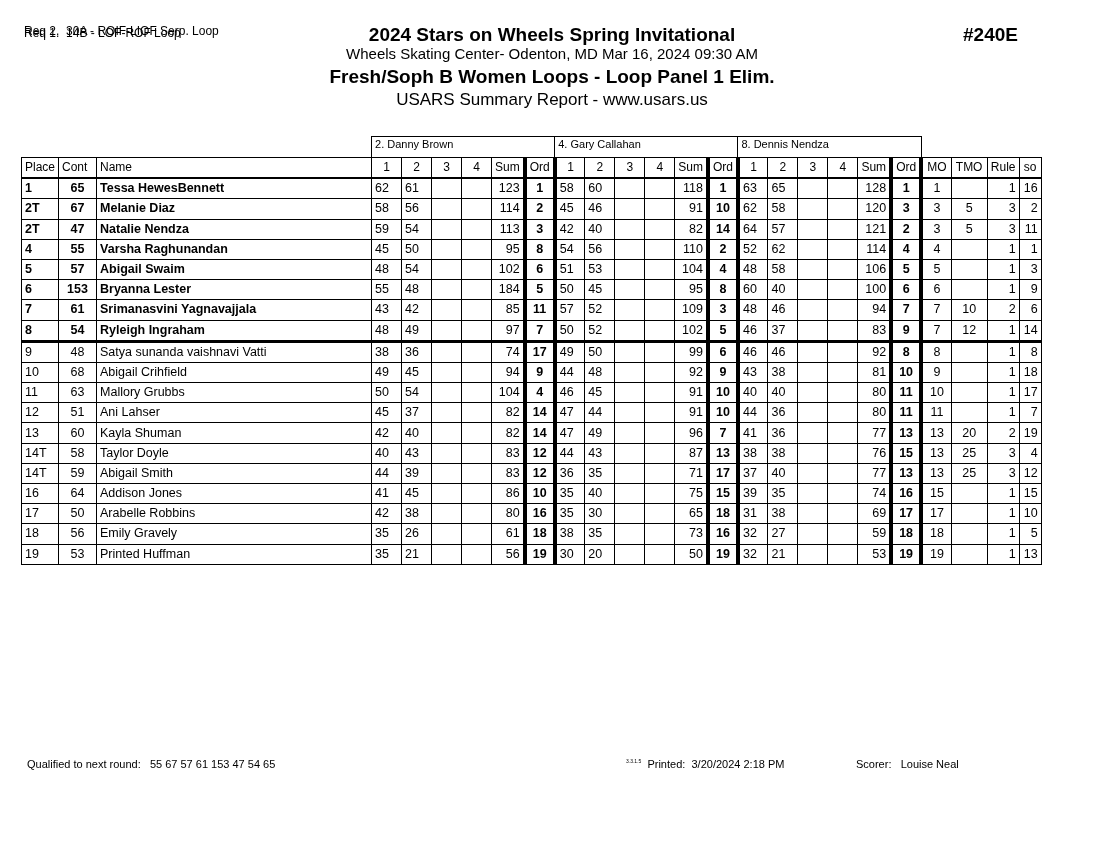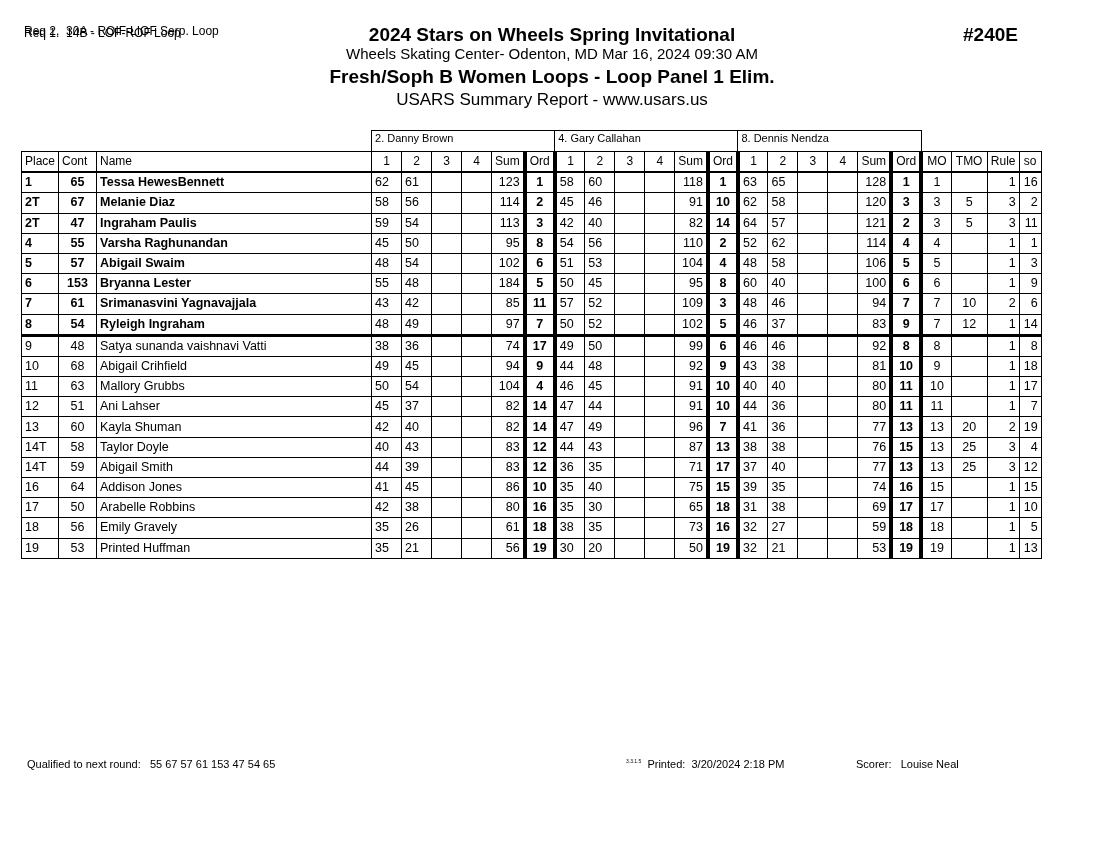--- a/index.html
+++ b/index.html
@@ -5,21 +5,21 @@
   html,body{margin:0;padding:0;background:#fff;}
   body{width:1100px;height:850px;position:relative;font-family:"Liberation Sans",sans-serif;color:#000;overflow:hidden;}
   .abs{position:absolute;}
   .req{left:24px;font-size:12px;line-height:14px;}
   .title{left:0;width:1104px;text-align:center;}
   .t1{top:24px;font-size:19px;font-weight:bold;}
   .t2{top:45px;font-size:15px;}
   .t3{top:66px;font-size:19px;font-weight:bold;}
   .t4{top:90px;font-size:17px;}
   .evno{left:963px;top:24px;font-size:19px;font-weight:bold;}
-  table.sheet{position:absolute;left:21px;top:130px;border-collapse:collapse;table-layout:fixed;font-size:12.5px;border-radius:32px;}
+  table.sheet{position:absolute;left:21px;top:136px;border-collapse:collapse;table-layout:fixed;font-size:12.5px;border-radius:32px;}
   table.sheet td{border:1px solid #000;padding:0 3px;height:19.2px;white-space:nowrap;overflow:hidden;line-height:19px;}
   table.sheet tr.judges td{height:20px;font-size:11px;vertical-align:top;line-height:14px;}
   table.sheet tr.judges td.blank{border:none;}
   table.sheet tr.judges td.blank-b{border-top:none;border-left:none;border-right:none;}
   .c{text-align:center;}
   .r{text-align:right;}
   .b{font-weight:bold;}
   .ordc{border-left:4px solid #000 !important;border-right:4px solid #000 !important;text-align:center;font-weight:bold;}
   .ordh{border-left:4px solid #000 !important;border-right:4px solid #000 !important;text-align:center;}
   tr.hdr td{font-size:12px;}
@@ -159,21 +159,21 @@
         <td class="r">120</td>
         <td class="ordc">3</td>
         <td class="c">3</td>
         <td class="c">5</td>
         <td class="r">3</td>
         <td class="r">2</td>
       </tr>
       <tr>
         <td class="b">2T</td>
         <td class="c b">47</td>
-        <td class="b">Ingraham Paulis</td>
+        <td class="b">Natalie Nendza</td>
         <td class="">59</td>
         <td class="">54</td>
         <td class=""></td>
         <td class=""></td>
         <td class="r">113</td>
         <td class="ordc">3</td>
         <td class="">42</td>
         <td class="">40</td>
         <td class=""></td>
         <td class=""></td>

